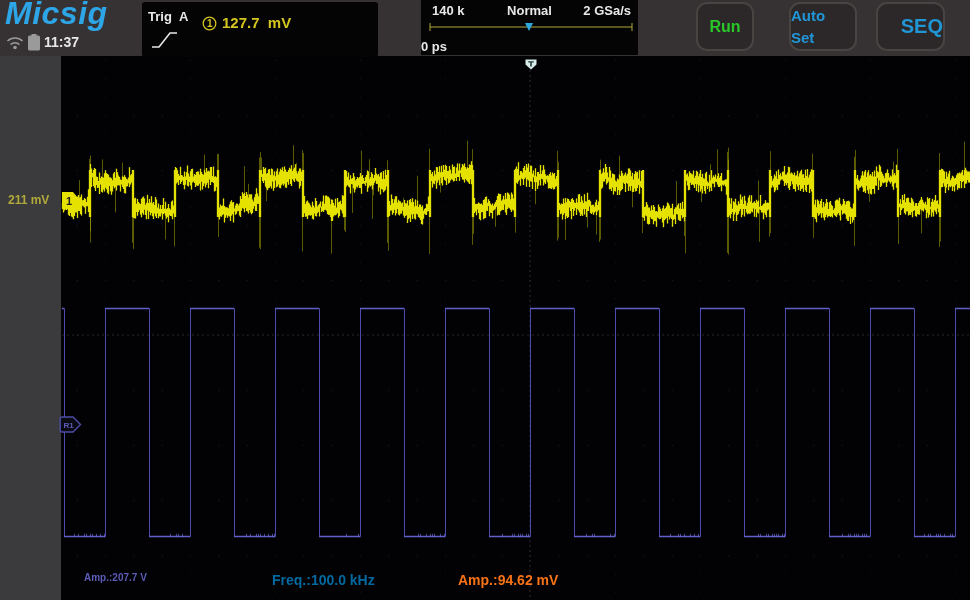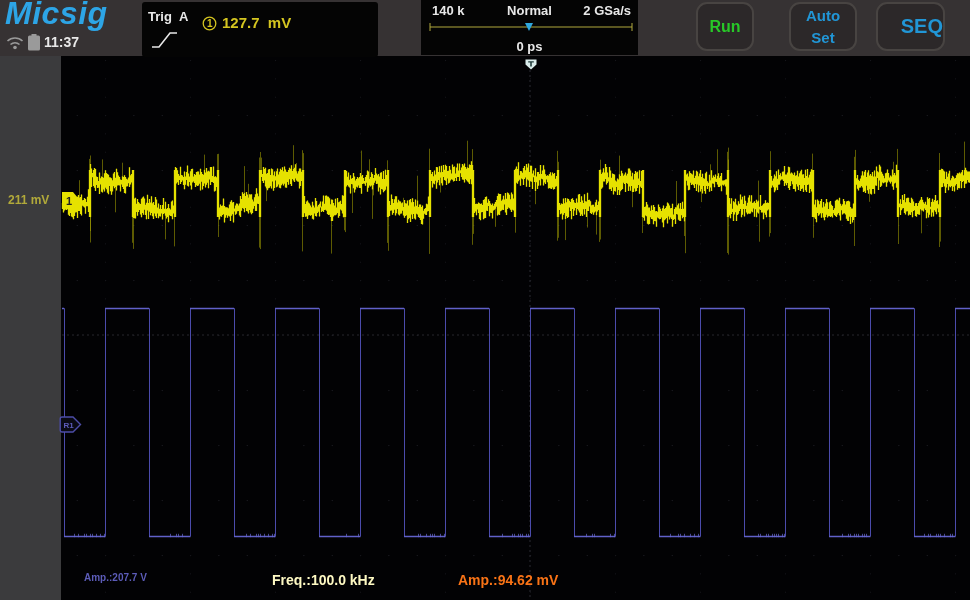--- a/index.html
+++ b/index.html
@@ -680,26 +680,26 @@
 <div class="abs" style="left:222px;top:14px;color:#d4c520;font-size:15px;font-weight:bold">127.7&nbsp; mV</div>
 
 <div class="abs" style="left:421px;top:0;width:217px;height:55px;background:#040404"></div>
 <div class="abs" style="left:432px;top:3px;color:#e8e8e8;font-size:13px;font-weight:bold">140 k</div>
 <div class="abs" style="left:421px;top:3px;width:217px;text-align:center;color:#e8e8e8;font-size:13px;font-weight:bold">Normal</div>
 <div class="abs" style="right:339px;top:3px;color:#e8e8e8;font-size:13px;font-weight:bold">2 GSa/s</div>
 <svg class="abs" style="left:428px;top:20px" width="206" height="14" viewBox="0 0 206 14">
 <path d="M2,3 V11 M2,7 H204 M204,3 V11" stroke="#b0a83c" stroke-width="1" fill="none"></path>
 <path d="M97,3 L105,3 L101,11 Z" fill="#2fa8de"></path>
 </svg>
-<div class="abs" style="left:421px;top:39px;width:217px;text-align:center;color:#e8e8e8;font-size:13px;font-weight:bold">0 ps</div>
+<div class="abs" style="left:421px;top:39px;width:217px;text-align:left;color:#e8e8e8;font-size:13px;font-weight:bold">0 ps</div>
 
 <svg class="abs" style="left:525px;top:59px" width="12" height="11" viewBox="0 0 12 11">
 <path d="M0.5,0.5 H11.5 V5.5 L6,10.5 L0.5,5.5 Z" fill="#d9ecea"></path>
 <path d="M3.2,2.2 H8.8 V3.6 H6.8 V7.4 H5.2 V3.6 H3.2 Z" fill="#233f3e"></path>
 </svg>
 
 <div class="abs" style="left:696px;top:2px;width:58px;height:49px;background:#2c2829;border:2px solid #484442;border-radius:11px;color:#28c828;font-size:16px;font-weight:bold;text-align:center;line-height:45px">Run</div>
-<div class="abs" style="left:789px;top:2px;width:68px;height:49px;background:#2c2829;border:2px solid #484442;border-radius:11px;color:#2196d6;font-size:15px;font-weight:bold;text-align:center;line-height:22px;padding-top:1px">Auto<br>Set</div>
+<div class="abs" style="left:789px;top:2px;width:68px;height:49px;background:#2c2829;border:2px solid #484442;border-radius:11px;color:#2196d6;font-size:15px;font-weight:bold;text-align:left;line-height:22px;padding-top:1px">Auto<br>Set</div>
 <div class="abs" style="left:876px;top:2px;width:69px;height:49px;background:#2c2829;border:2px solid #484442;border-radius:11px;color:#2196d6;font-size:20px;font-weight:bold;text-align:right;line-height:45px">SEQ</div>
 
 <div class="abs" style="left:84px;top:572px;color:#5c5cb8;font-size:10px;font-weight:bold">Amp.:207.7 V</div>
-<div class="abs" style="left:272px;top:572px;color:#fef9c3;font-size:14px;font-weight:bold">Freq.:100.0 kHz</div>
+<div class="abs" style="left:272px;top:572px;color:#0369a1;font-size:14px;font-weight:bold">Freq.:100.0 kHz</div>
 <div class="abs" style="left:458px;top:572px;color:#f97316;font-size:14px;font-weight:bold">Amp.:94.62 mV</div>
 
 </body></html>

